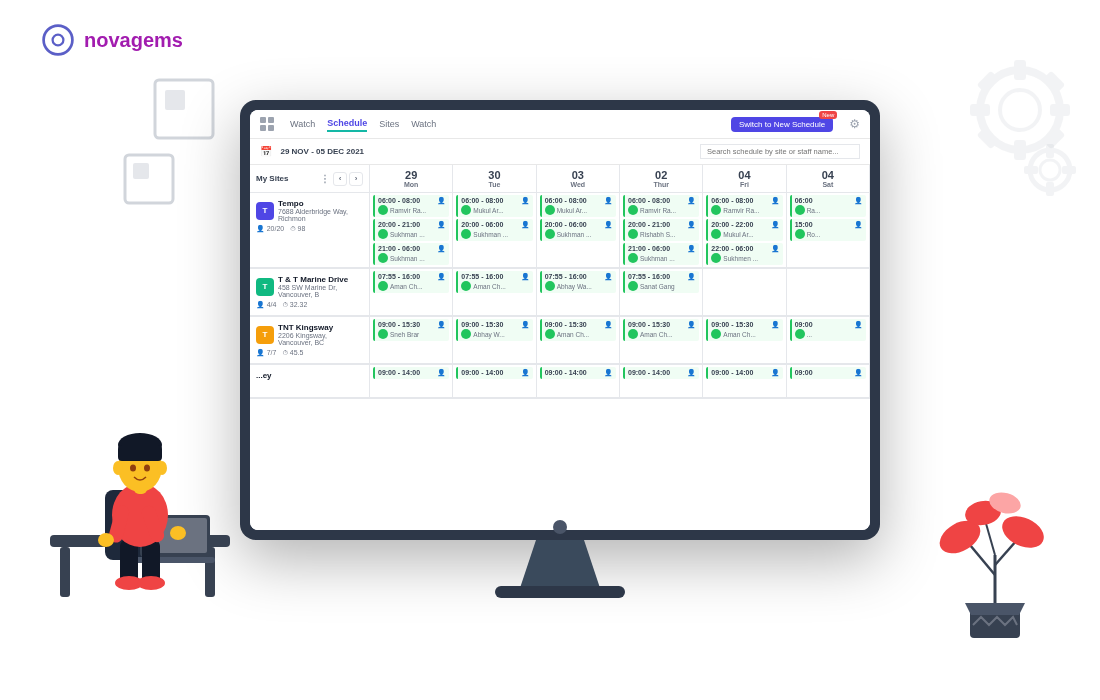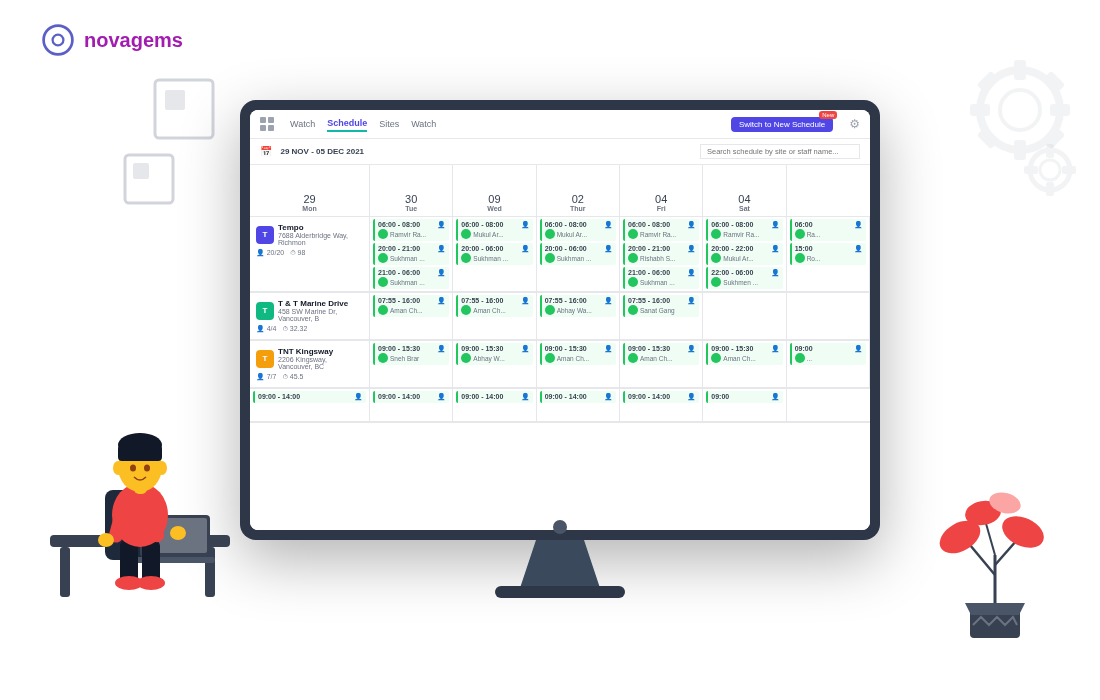--- a/index.html
+++ b/index.html
@@ -230,23 +230,22 @@
       border-radius: 3px;
       display: flex;
       align-items: center;
       justify-content: center;
       cursor: pointer;
       font-size: 8px;
       color: #6b7280;
     }
     .col-date-num {
       font-size: 11px;
-      font-weight: 400;
+      font-weight: 700;
       color: #374151;
-      margin-top: 24px;
     }
     .col-date-day {
       font-size: 7px;
       color: #6b7280;
     }
     .col-header-inner {
       display: flex;
       flex-direction: column;
       align-items: center;
     }
@@ -434,30 +433,40 @@
 
         <div class="sub-header">
           <span class="cal-icon">📅</span>
           <span class="date-range">29 NOV - 05 DEC 2021</span>
           <input class="search-box" type="text" readonly="" placeholder="Search schedule by site or staff name..." style="">
         </div>
 
         <div class="schedule-grid">
 
           <div class="grid-header">
+            <div class="grid-header-cell">
+              <span class="my-sites-label">My Sites</span>
+              <div style="display:flex;align-items:center;gap:3px;">
+                <span class="dots-menu">⋮</span>
+                <div class="nav-arrows">
+                  <div class="nav-arrow">‹</div>
+                  <div class="nav-arrow">›</div>
+                </div>
+              </div>
+            </div>
             <div class="grid-header-cell col-header-inner">
               <span class="col-date-num">29</span>
               <span class="col-date-day">Mon</span>
             </div>
             <div class="grid-header-cell col-header-inner">
               <span class="col-date-num">30</span>
               <span class="col-date-day">Tue</span>
             </div>
             <div class="grid-header-cell col-header-inner">
-              <span class="col-date-num">09</span>
+              <span class="col-date-num">03</span>
               <span class="col-date-day">Wed</span>
             </div>
             <div class="grid-header-cell col-header-inner">
               <span class="col-date-num">02</span>
               <span class="col-date-day">Thur</span>
             </div>
             <div class="grid-header-cell col-header-inner">
               <span class="col-date-num">04</span>
               <span class="col-date-day">Fri</span>
             </div>
@@ -731,20 +740,25 @@
                       <span class="person-icon">👤</span>
                     </div>
                   <div class="shift-name"><span class="shift-avatar-sm"></span>...</div>
                 </div>
               </div>
             </div>
           </div>
 
           <div class="site-section">
             <div class="site-row">
+              <div class="site-info">
+                <div class="site-header-row">
+                  <span class="site-name">...ey</span>
+                </div>
+              </div>
               <div class="schedule-cell">
                 <div class="shift-block">
                   <div class="shift-time">
                       <span>09:00 - 14:00</span>
                       <span class="person-icon">👤</span>
                     </div>
                 </div>
               </div>
               <div class="schedule-cell">
                 <div class="shift-block">

